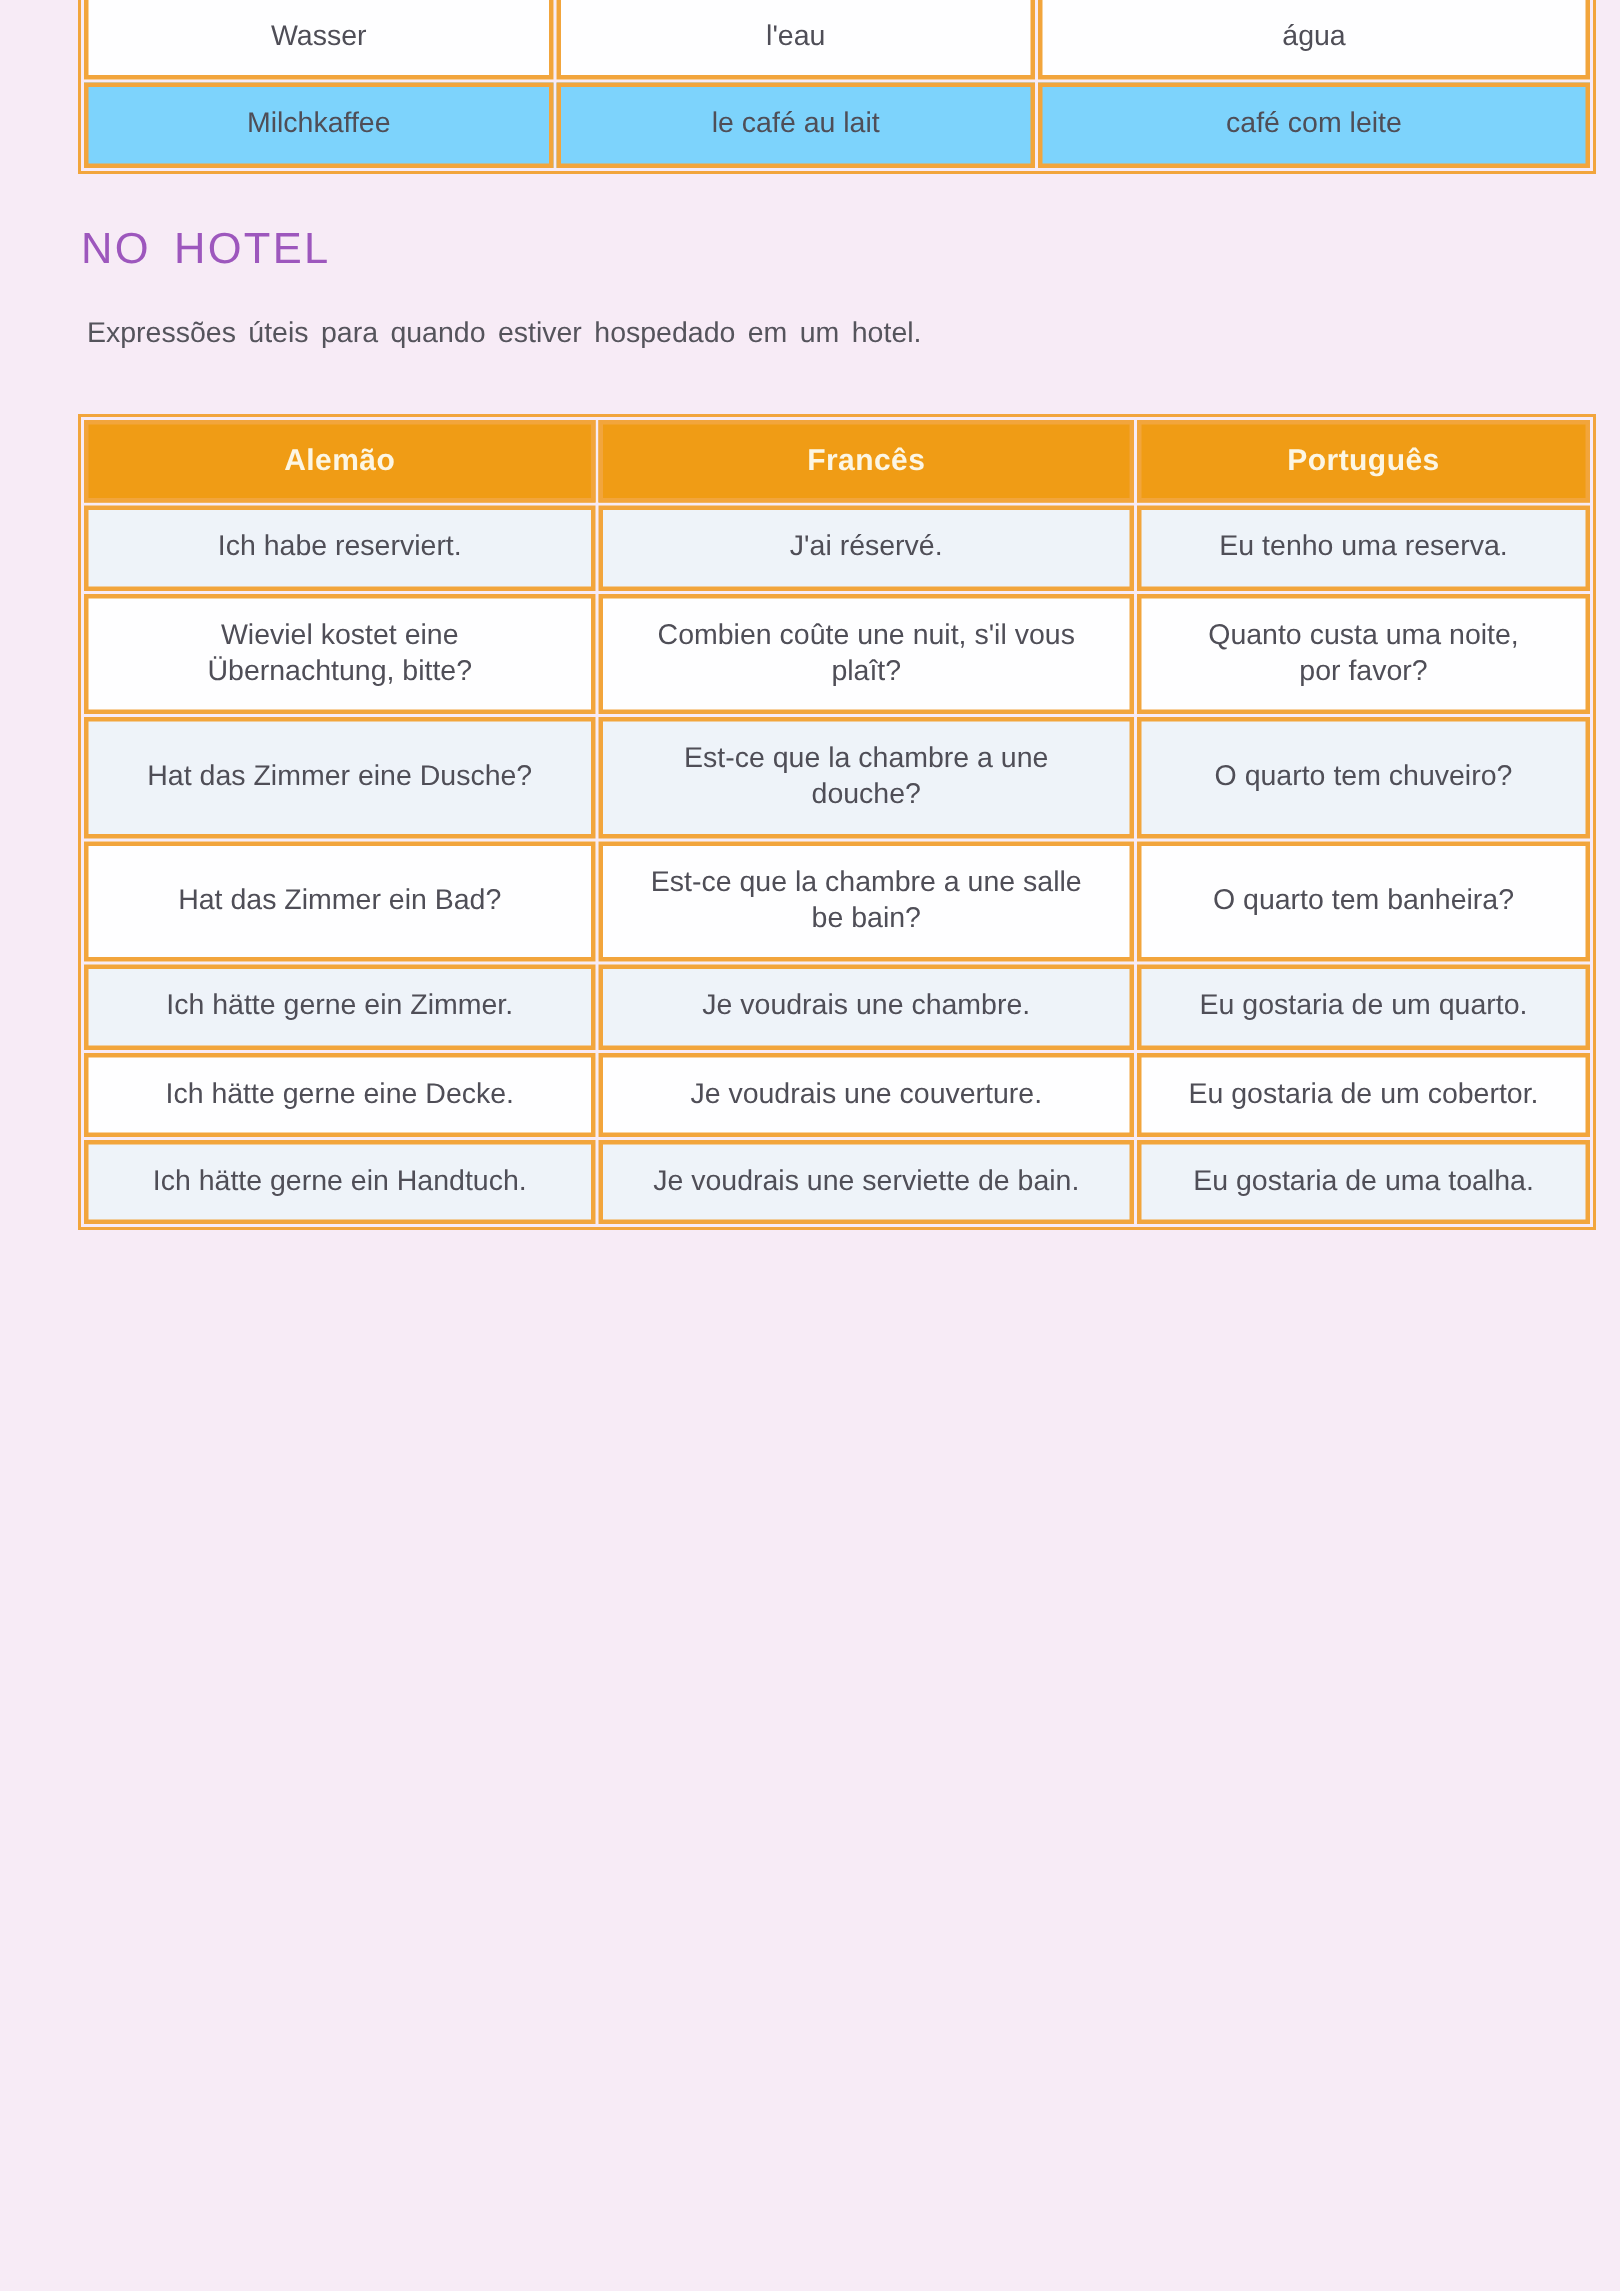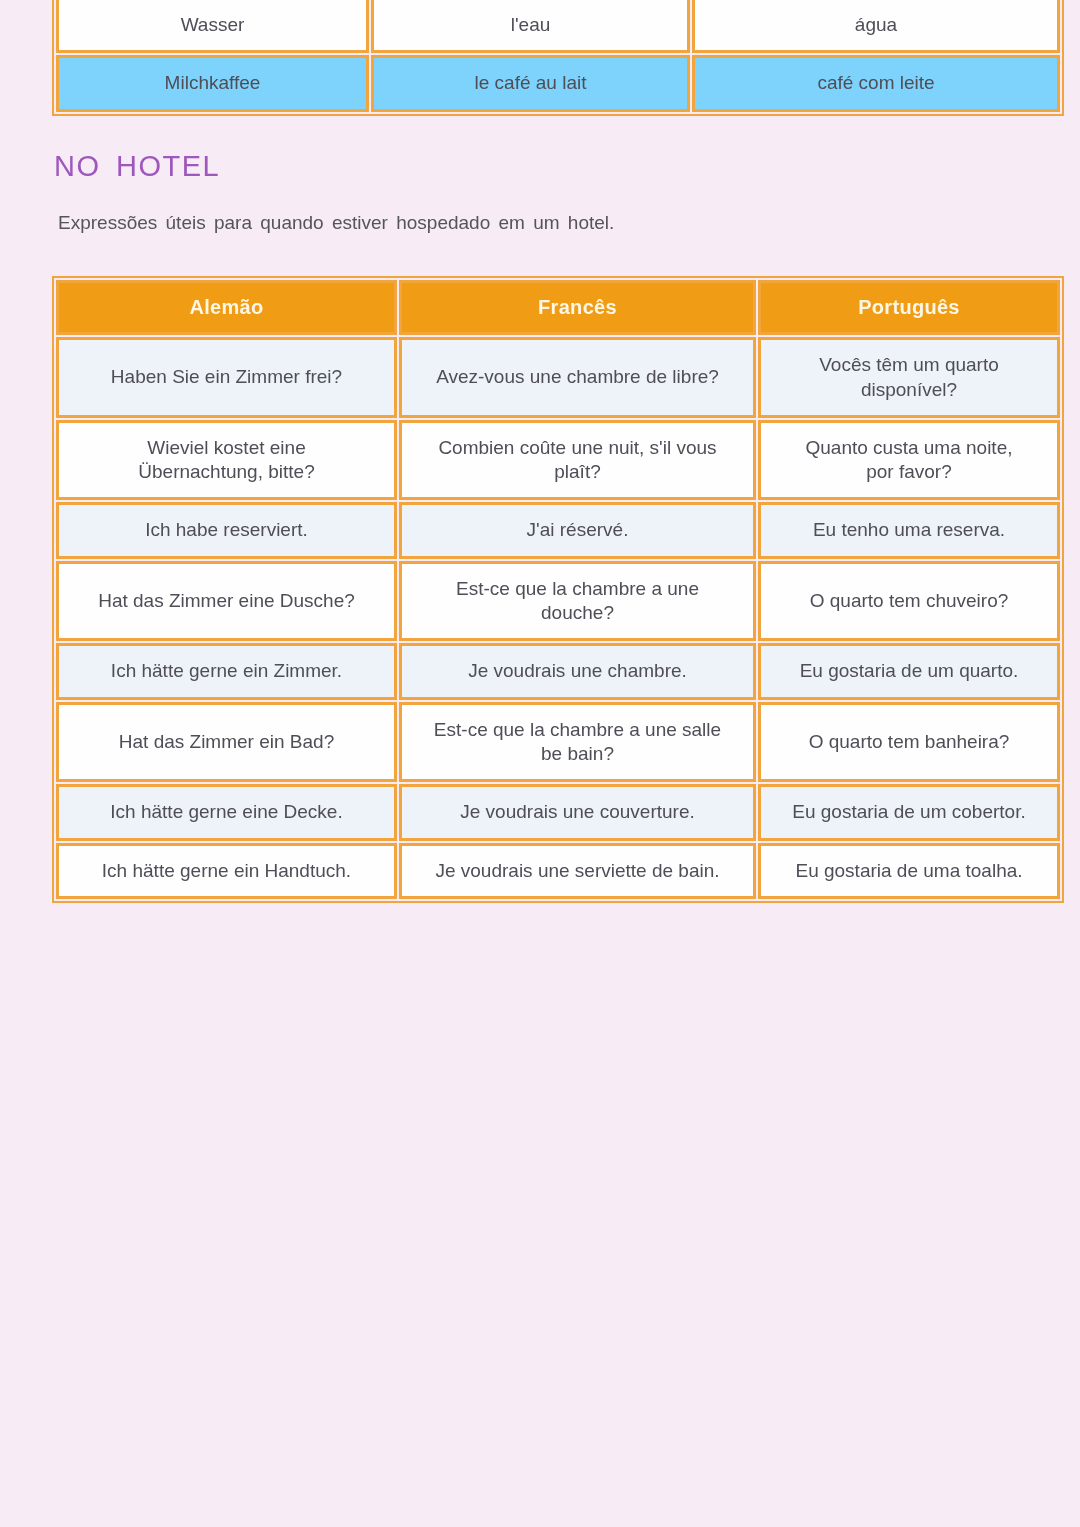--- a/index.html
+++ b/index.html
@@ -98,49 +98,44 @@
           <col style="width:302px">
         </colgroup>
       <thead>
         <tr>
           <th>Alemão</th>
           <th>Francês</th>
           <th>Português</th>
         </tr>
       </thead>
       <tbody>
-        <tr>
-            <td>Haben Sie ein Zimmer frei?</td>
-            <td>Avez-vous une chambre de libre?</td>
-            <td>Vocês têm um quarto disponível?</td>
+          <tr>
+            <td>Ich habe reserviert.</td>
+            <td>J'ai réservé.</td>
+            <td>Eu tenho uma reserva.</td>
           </tr>
           <tr>
             <td>Wieviel kostet eine Übernachtung, bitte?</td>
             <td>Combien coûte une nuit, s'il vous plaît?</td>
             <td>Quanto custa uma noite, por favor?</td>
           </tr>
           <tr>
-            <td>Ich habe reserviert.</td>
-            <td>J'ai réservé.</td>
-            <td>Eu tenho uma reserva.</td>
-          </tr>
-          <tr>
             <td>Hat das Zimmer eine Dusche?</td>
             <td>Est-ce que la chambre a une douche?</td>
             <td>O quarto tem chuveiro?</td>
           </tr>
           <tr>
+            <td>Hat das Zimmer ein Bad?</td>
+            <td>Est-ce que la chambre a une salle be bain?</td>
+            <td>O quarto tem banheira?</td>
+          </tr>
+          <tr>
             <td>Ich hätte gerne ein Zimmer.</td>
             <td>Je voudrais une chambre.</td>
             <td>Eu gostaria de um quarto.</td>
-          </tr>
-          <tr>
-            <td>Hat das Zimmer ein Bad?</td>
-            <td>Est-ce que la chambre a une salle be bain?</td>
-            <td>O quarto tem banheira?</td>
           </tr>
           <tr>
             <td>Ich hätte gerne eine Decke.</td>
             <td>Je voudrais une couverture.</td>
             <td>Eu gostaria de um cobertor.</td>
           </tr>
           <tr>
             <td>Ich hätte gerne ein Handtuch.</td>
             <td>Je voudrais une serviette de bain.</td>
             <td>Eu gostaria de uma toalha.</td>

